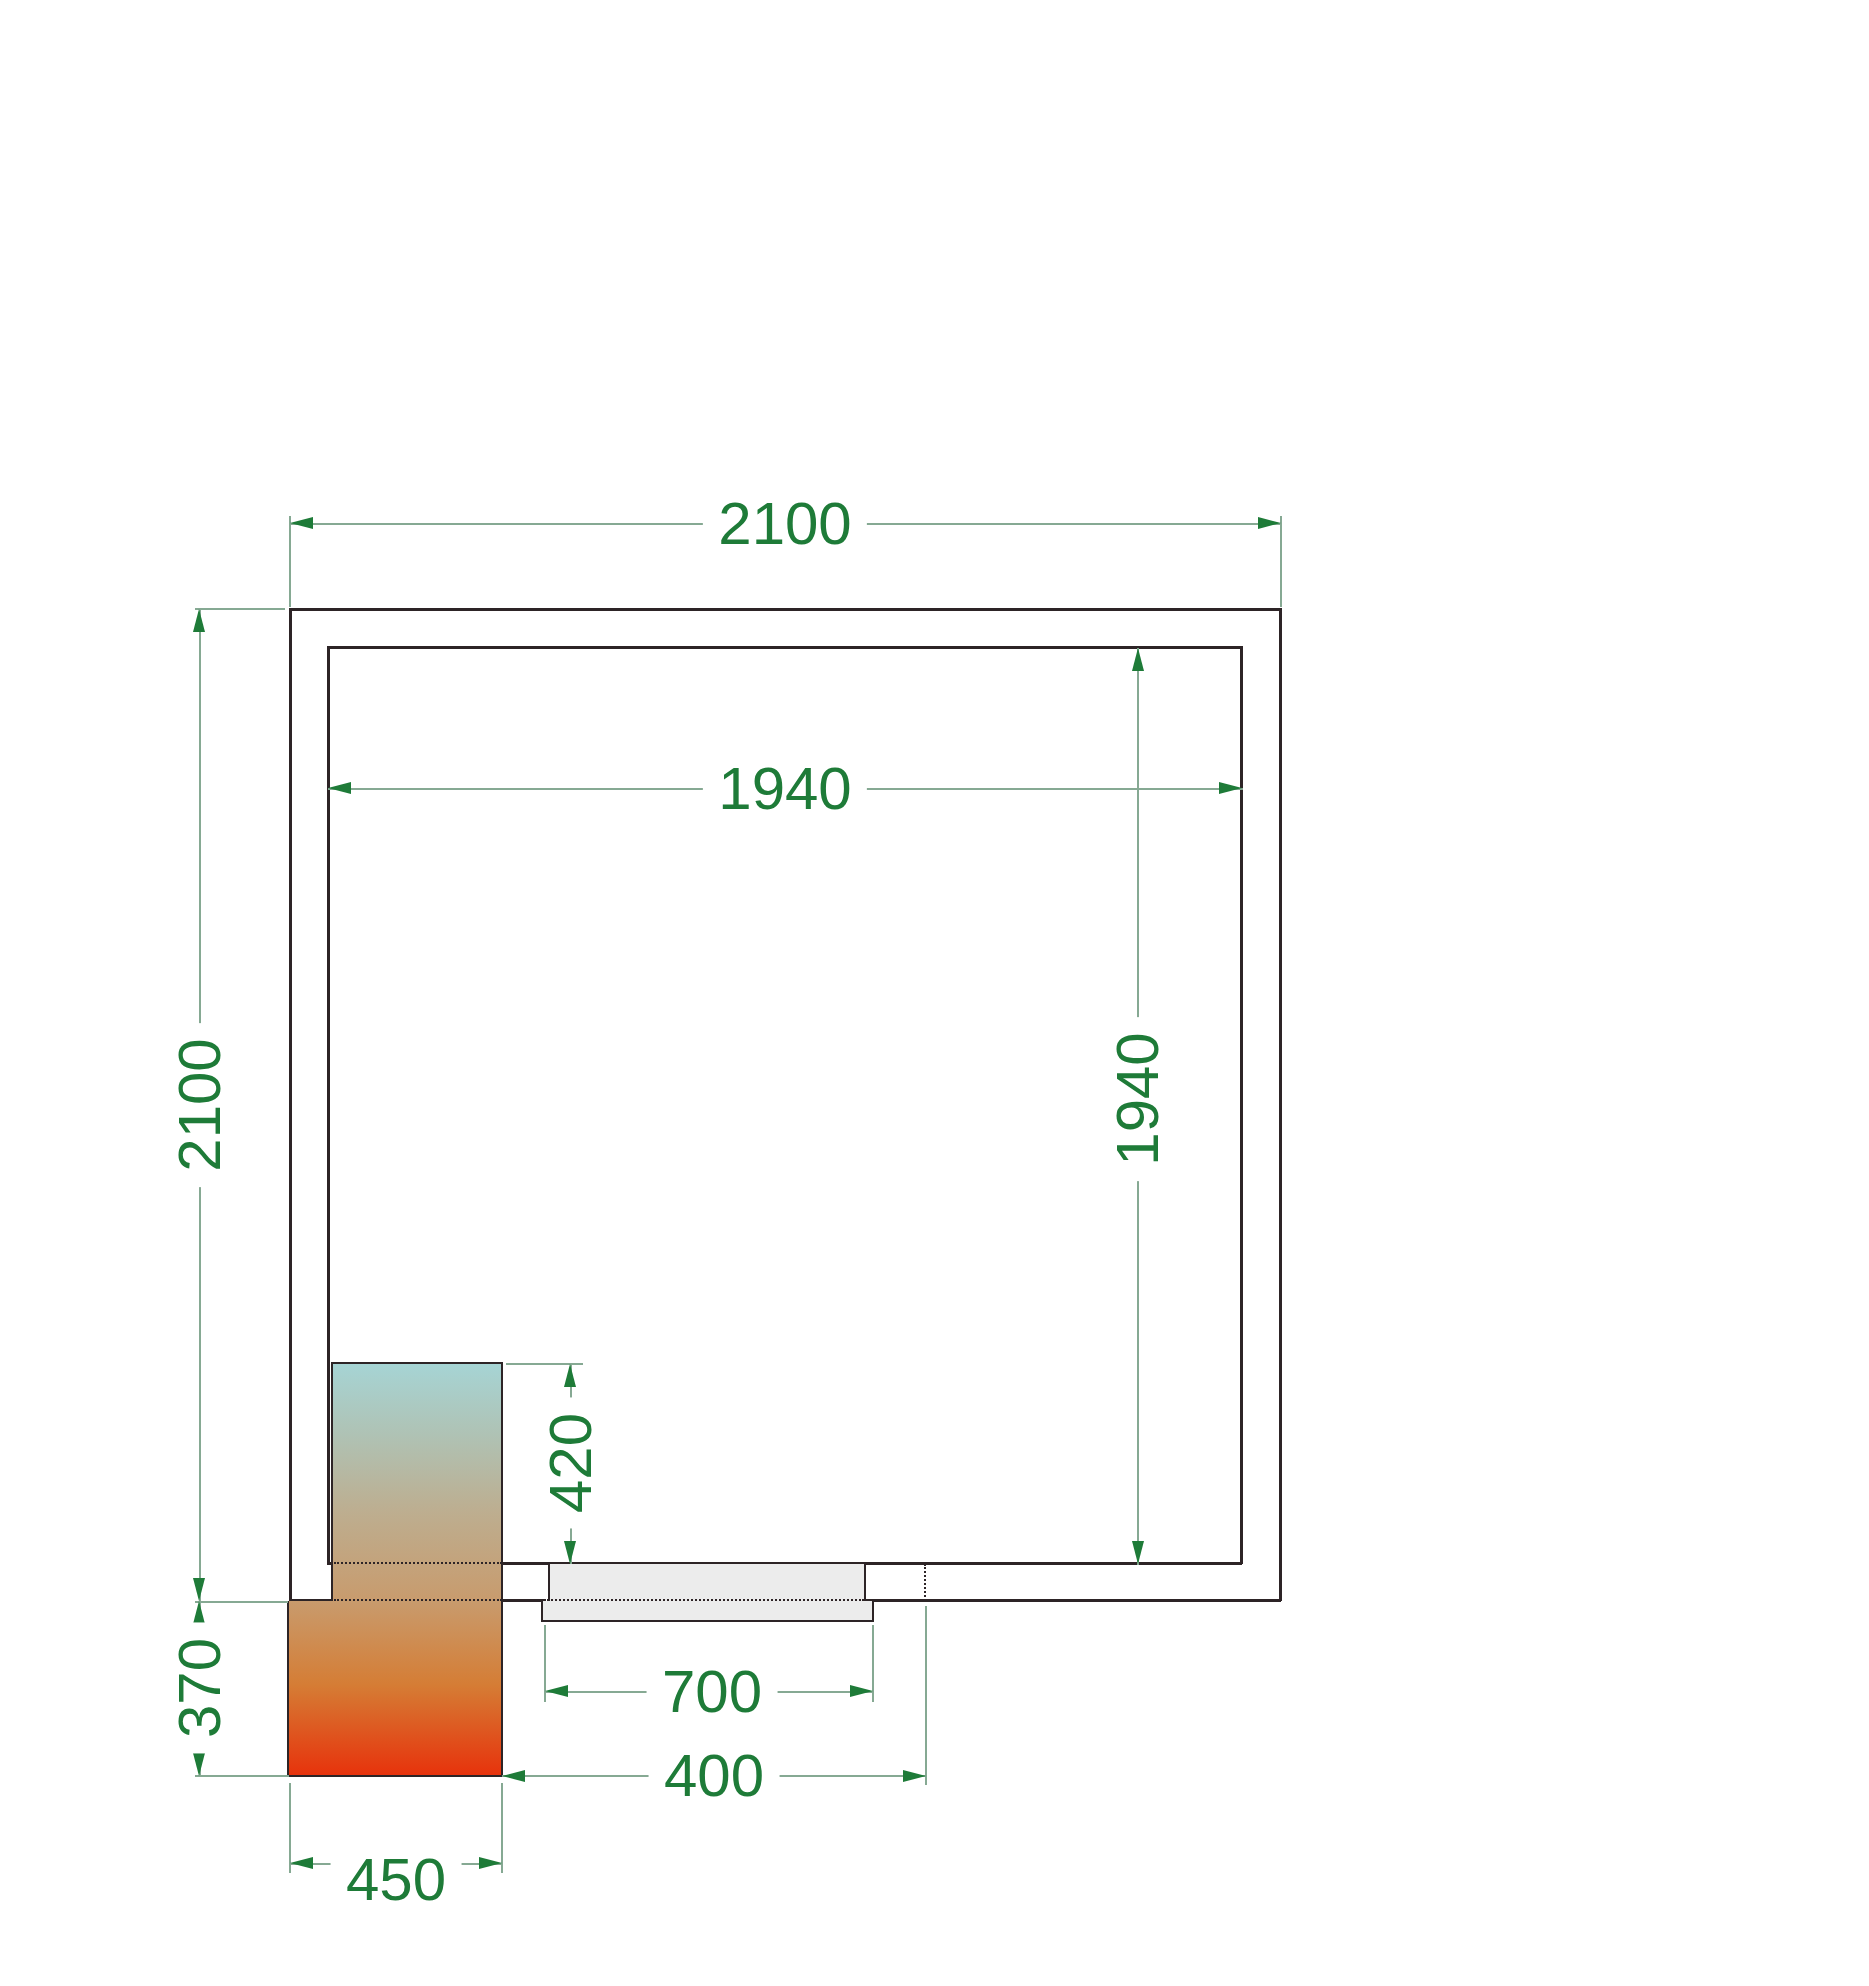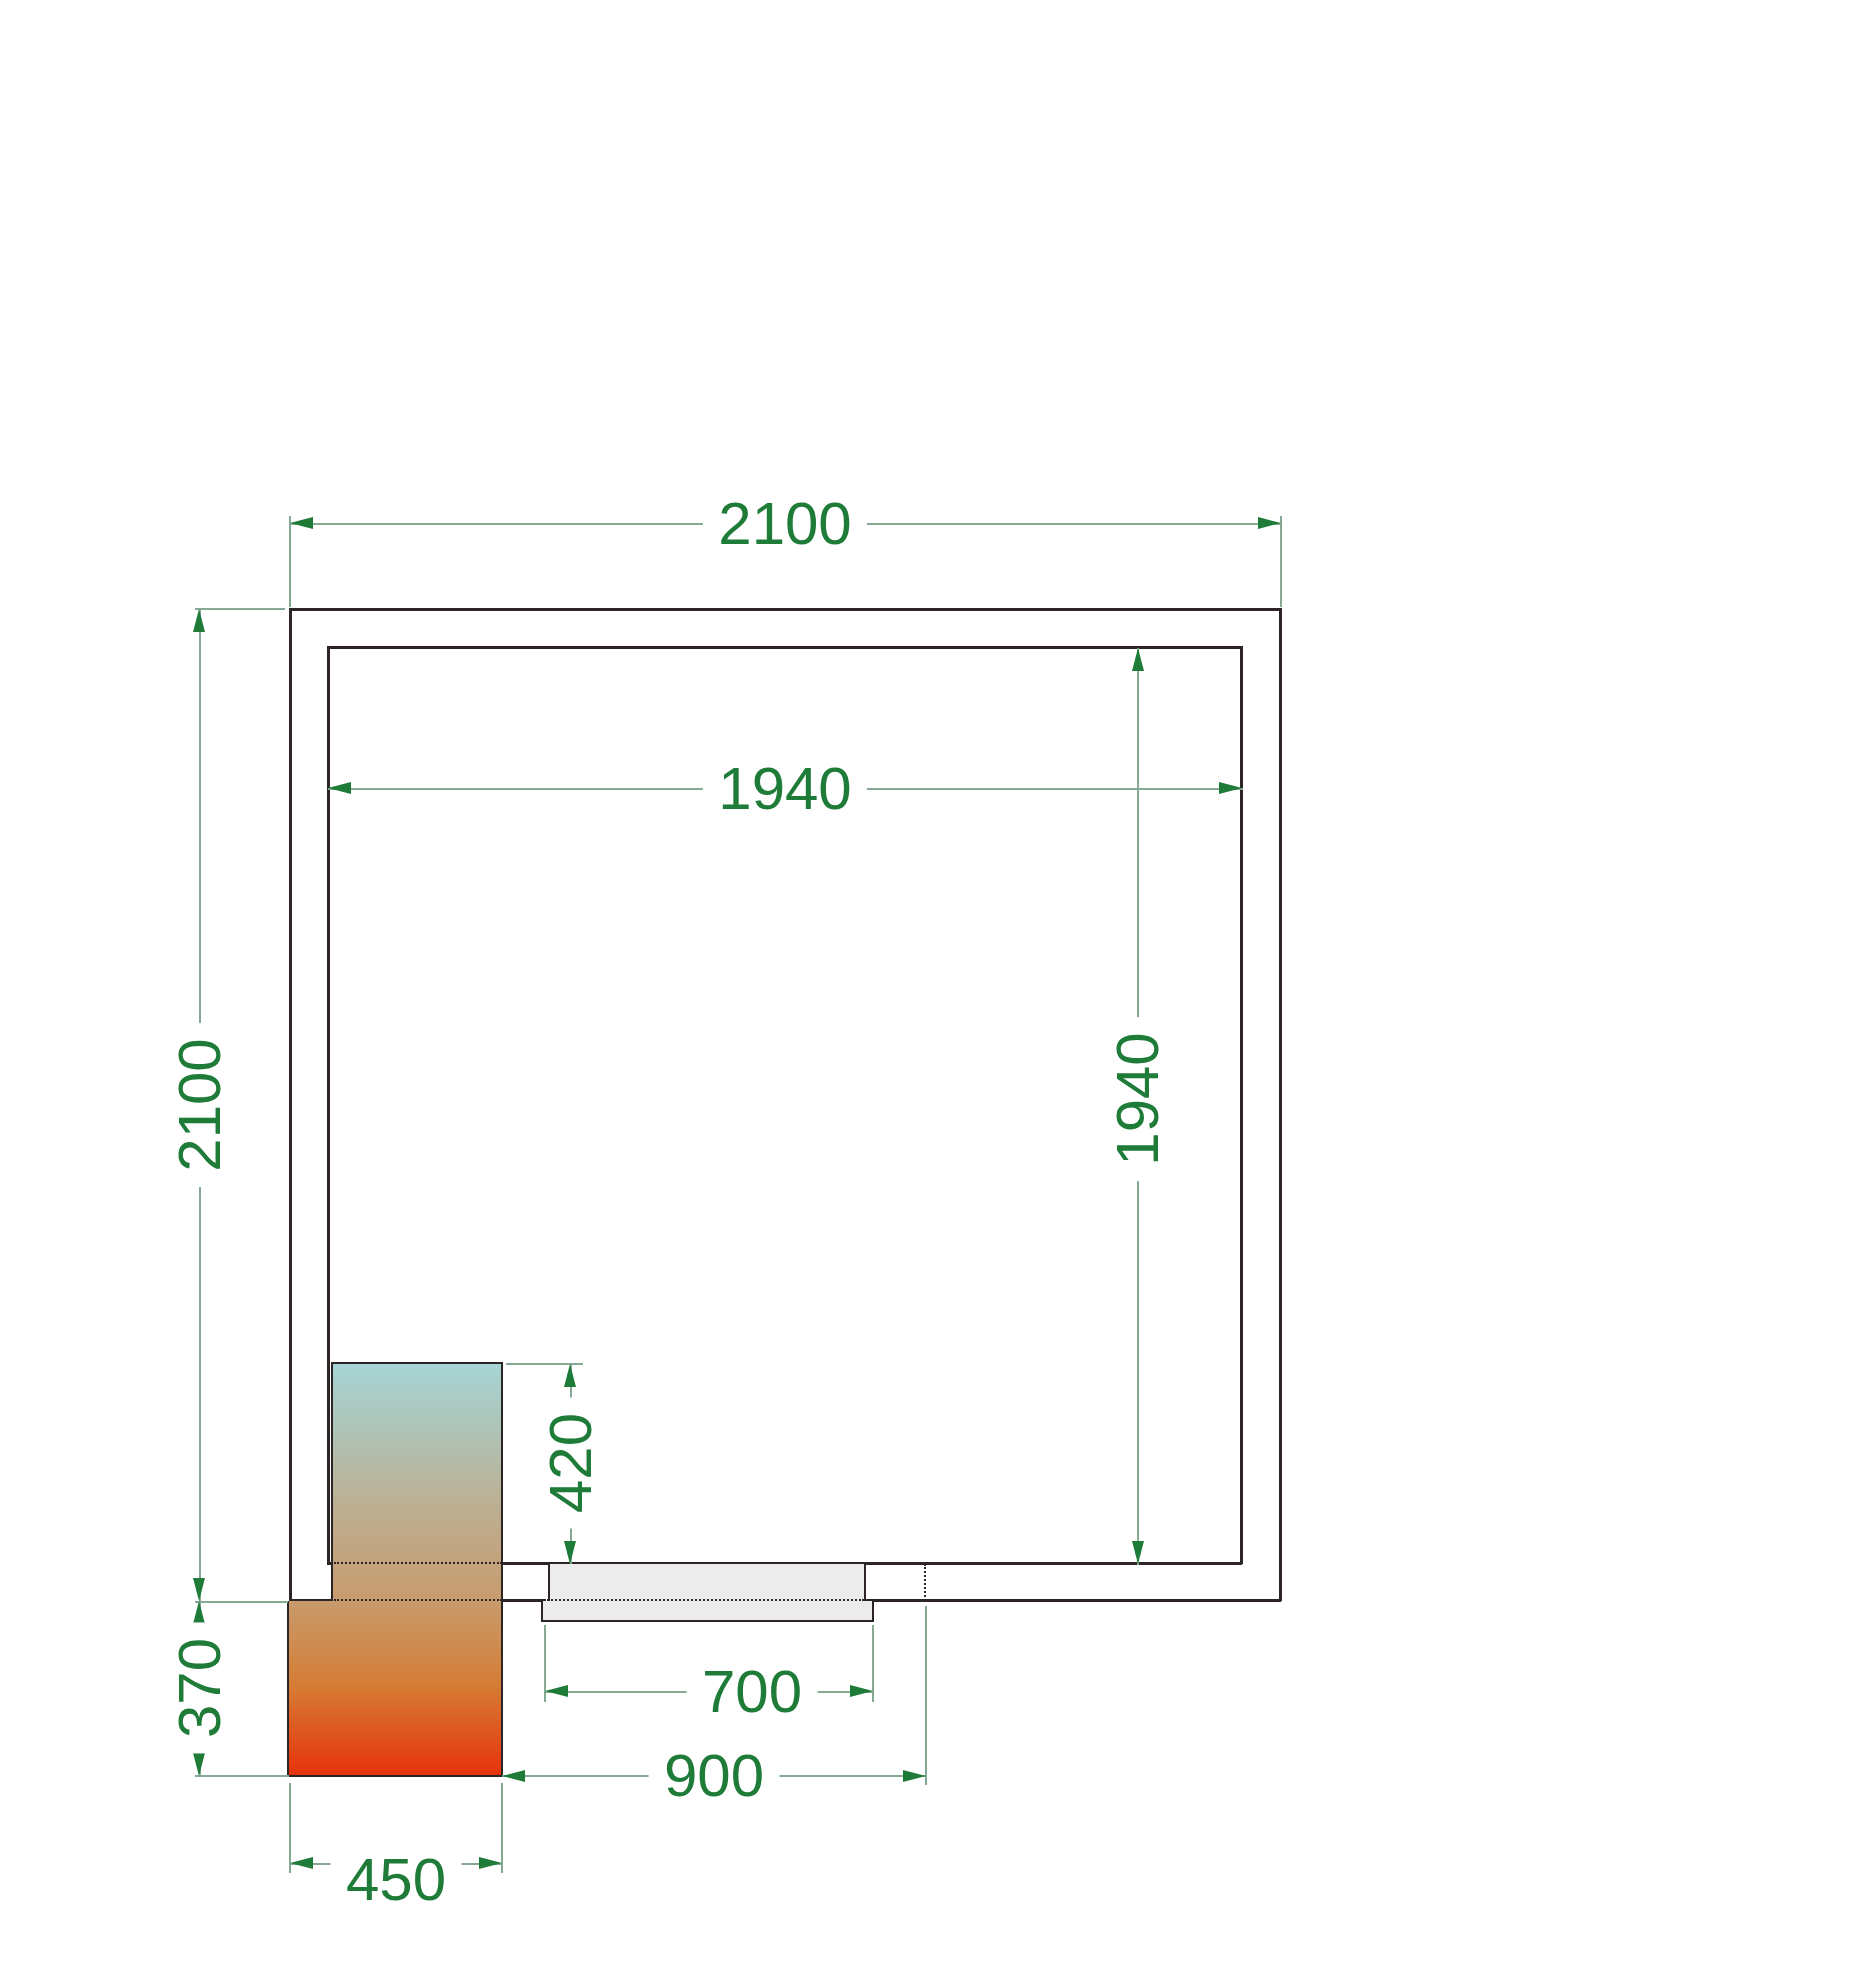--- a/index.html
+++ b/index.html
@@ -141,18 +141,18 @@
   <div class="arr r" style="left:903px;top:1770px;"></div>
   <div class="arr l" style="left:290px;top:1857px;"></div>
   <div class="arr r" style="left:479px;top:1857px;"></div>
 
   <div class="dim-label" style="left:785px;top:524px;">2100</div>
   <div class="dim-label rot" style="left:200px;top:1105px;">2100</div>
   <div class="dim-label" style="left:785px;top:789px;">1940</div>
   <div class="dim-label rot" style="left:1138px;top:1099px;">1940</div>
   <div class="dim-label rot" style="left:571px;top:1463px;">420</div>
   <div class="dim-label rot" style="left:200px;top:1688px;">370</div>
-  <div class="dim-label" style="left:752px;top:1692px;">700</div>
-  <div class="dim-label" style="left:714px;top:1776px;">900</div>
+  <div class="dim-label" style="left:712px;top:1692px;">700</div>
+  <div class="dim-label" style="left:714px;top:1776px;">400</div>
   <div class="dim-label" style="left:396px;top:1864px;margin-top:16px;">450</div>
 
 </div>
 
 
 </body></html>

